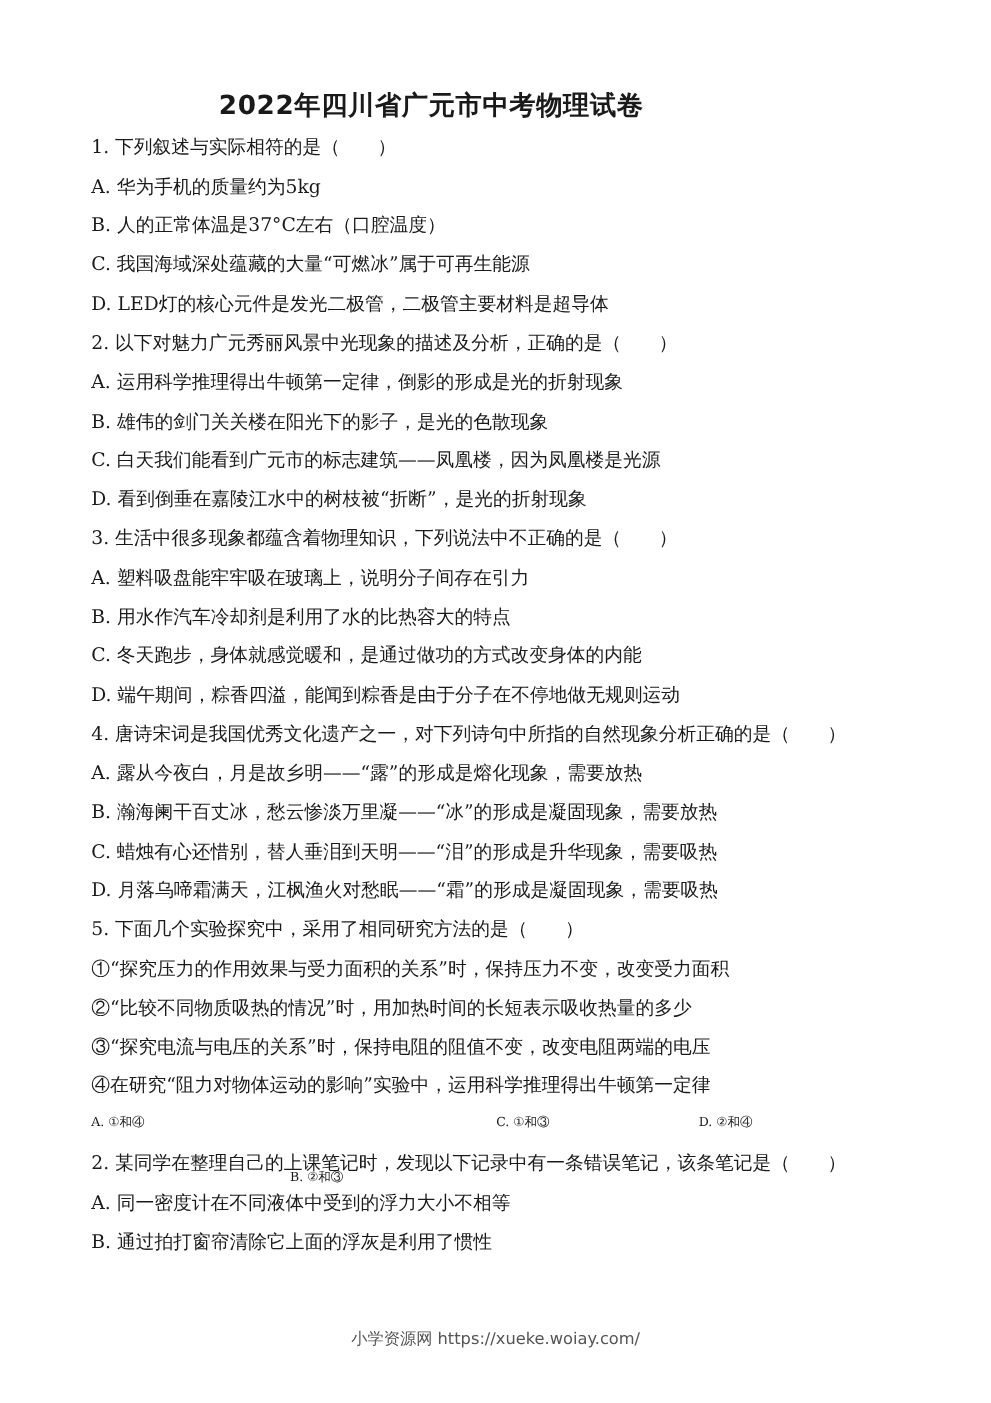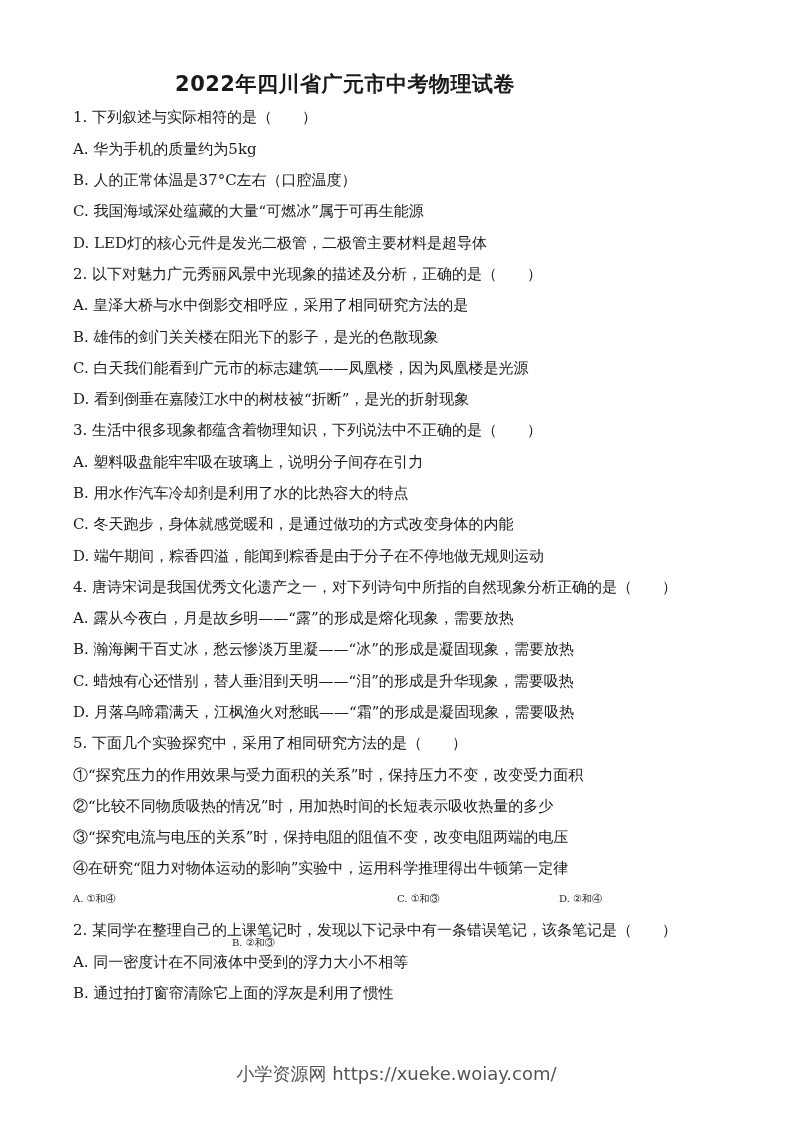--- a/index.html
+++ b/index.html
@@ -3,35 +3,35 @@
 <meta charset="utf-8">
 <style>
   html, body { margin:0; padding:0; background:#ffffff; }
   body { width:793px; height:1122px; position:relative; overflow:hidden;
          font-family:"DejaVu Serif","Liberation Serif",serif; color:#1a1a1a; }
   .title { position:absolute; top:70px; left:0; width:690px; text-align:center;
            font-size:21px; font-weight:bold; font-family:"DejaVu Sans","Liberation Sans",sans-serif; letter-spacing:0.5px; }
   .line { position:absolute; left:73px; font-size:15px; white-space:nowrap; line-height:18px; }
   .opt4 { position:absolute; font-size:10px; white-space:nowrap; line-height:18px; }
   .footer { position:absolute; top:1062px; left:0; width:793px; text-align:center;
-            font-family:"DejaVu Sans","Liberation Sans",sans-serif; font-size:18px; color:#555; }
+            font-family:"DejaVu Sans","Liberation Sans",sans-serif; font-size:13px; color:#555; }
 </style>
 </head>
 <body>
 
 <div class="title">2022年四川省广元市中考物理试卷</div>
 
 <div class="line" style="top:108px">1. 下列叙述与实际相符的是（　　）</div>
 <div class="line" style="top:140px">A. 华为手机的质量约为5kg</div>
 <div class="line" style="top:171px">B. 人的正常体温是37°C左右（口腔温度）</div>
 <div class="line" style="top:202px">C. 我国海域深处蕴藏的大量“可燃冰”属于可再生能源</div>
 <div class="line" style="top:234px">D. LED灯的核心元件是发光二极管，二极管主要材料是超导体</div>
 
 <div class="line" style="top:265px">2. 以下对魅力广元秀丽风景中光现象的描述及分析，正确的是（　　）</div>
-<div class="line" style="top:296px">A.  皇泽大桥与水中倒影交相呼应，采用了相同研究方法的是</div>
+<div class="line" style="top:296px">A.  运用科学推理得出牛顿第一定律，倒影的形成是光的折射现象</div>
 <div class="line" style="top:328px">B.  雄伟的剑门关关楼在阳光下的影子，是光的色散现象</div>
 <div class="line" style="top:359px">C.  白天我们能看到广元市的标志建筑——凤凰楼，因为凤凰楼是光源</div>
 <div class="line" style="top:390px">D.  看到倒垂在嘉陵江水中的树枝被“折断”，是光的折射现象</div>
 
 <div class="line" style="top:421px">3. 生活中很多现象都蕴含着物理知识，下列说法中不正确的是（　　）</div>
 <div class="line" style="top:453px">A.  塑料吸盘能牢牢吸在玻璃上，说明分子间存在引力</div>
 <div class="line" style="top:484px">B.  用水作汽车冷却剂是利用了水的比热容大的特点</div>
 <div class="line" style="top:515px">C.  冬天跑步，身体就感觉暖和，是通过做功的方式改变身体的内能</div>
 <div class="line" style="top:547px">D.  端午期间，粽香四溢，能闻到粽香是由于分子在不停地做无规则运动</div>
 

